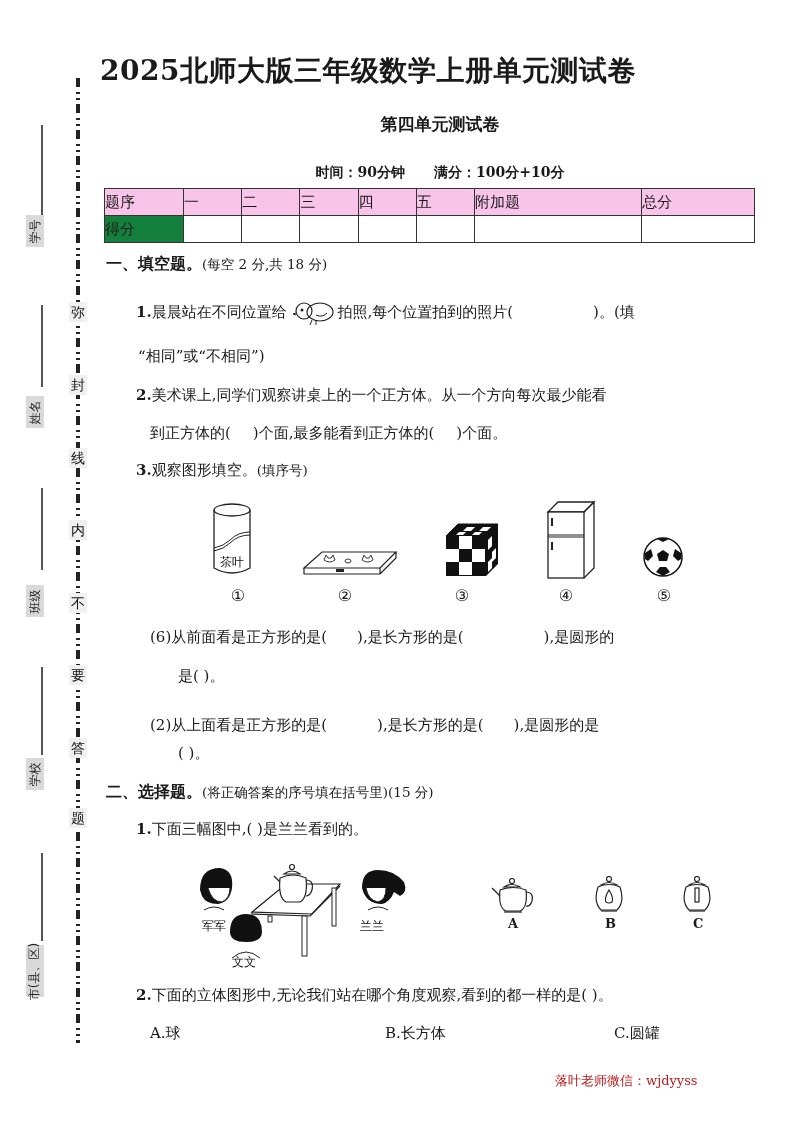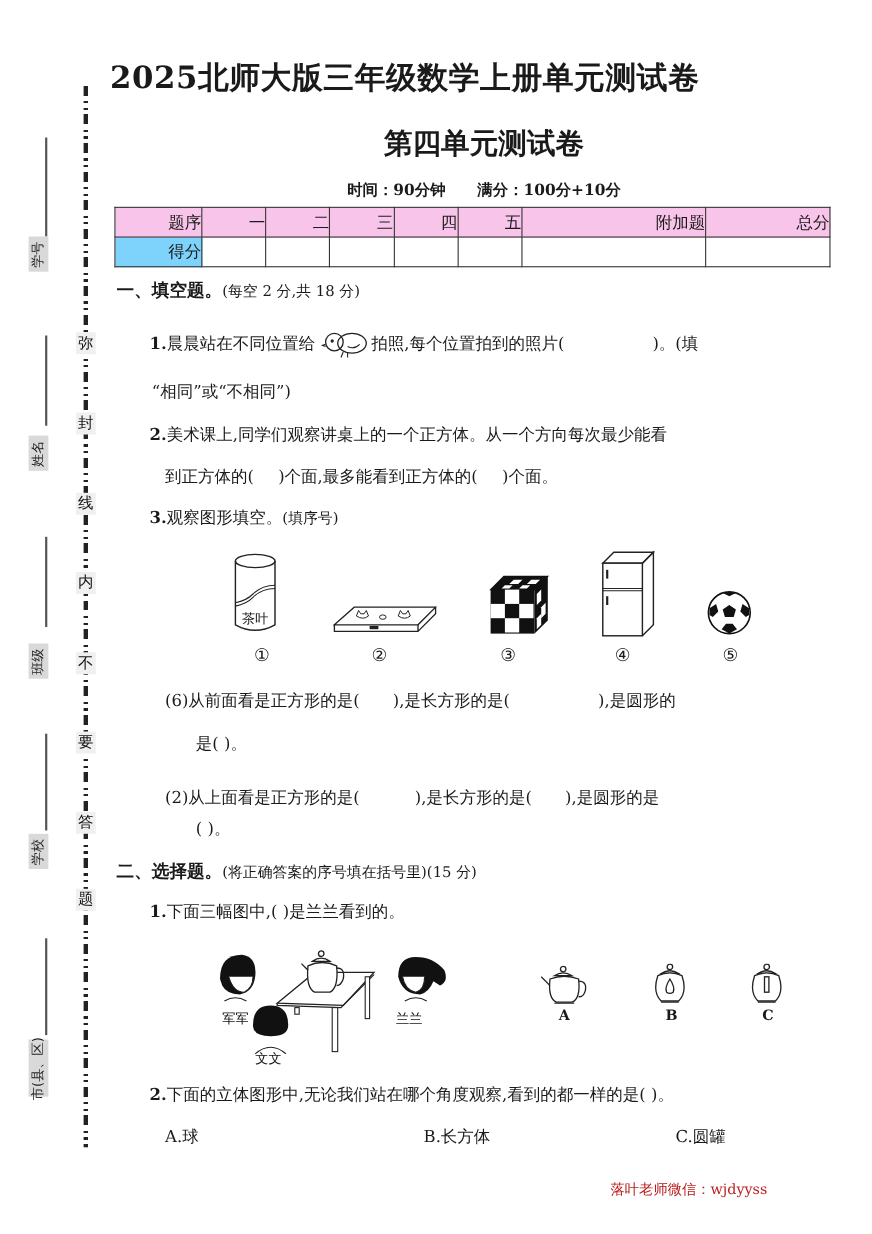--- a/index.html
+++ b/index.html
@@ -14,31 +14,31 @@
     font-family: "DejaVu Sans", sans-serif; font-size: 14px; text-align: center; line-height: 20px; color: #111; }
   .field-label { position: absolute; left: 26px; width: 18px; height: 32px; background: #d9d9d9;
     font-family: "DejaVu Sans", sans-serif; font-size: 12px; color: #222; display: flex; align-items: center; justify-content: center; }
   .field-label span { display: inline-block; transform: rotate(-90deg); white-space: nowrap; }
   .field-line { position: absolute; left: 41px; width: 2px; background: #555; }
 
   
   .title { position: absolute; left: 100px; top: 52px; width: 680px; 
     font-family: "DejaVu Serif", serif; font-weight: bold; font-size: 28px; letter-spacing: 0.5px; }
   .subtitle { position: absolute; left: 100px; top: 113px; width: 680px; text-align: center;
-    font-weight: bold; font-size: 26px; }
+    font-weight: bold; font-size: 17px; }
   .meta { position: absolute; left: 100px; top: 164px; width: 680px; text-align: center;
     font-weight: bold; font-size: 14px; }
   .meta span + span { margin-left: 24px; }
 
   
   .score-table { position: absolute; left: 104px; top: 188px; width: 651px; border-collapse: collapse;
     font-family: "DejaVu Sans", sans-serif; font-size: 15px; }
-  .score-table td { border: 1px solid #333; text-align: right; height: 26px; padding: 0; }
+  .score-table td { border: 1px solid #333; text-align: left; height: 26px; padding: 0; }
   .score-table tr.head td { background: #f8c4ea; }
-  .score-table td.rowhead { background: #7dd3fc; width: 78px; }
+  .score-table td.rowhead { background: #15803d; width: 78px; }
 
   
   .section { position: absolute; left: 106px; font-size: 15px; }
   .section b { font-family: "DejaVu Sans", sans-serif; font-weight: bold; font-size: 16px; }
   .section .note { font-size: 13.5px; }
   .q { position: absolute; left: 136px; font-size: 15px; white-space: nowrap; }
   .q .num { font-weight: bold; }
   .q2 { position: absolute; left: 150px; font-size: 15px; white-space: nowrap; }
   .indent { position: absolute; left: 178px; font-size: 15px; }
   .blank { display: inline-block; }

